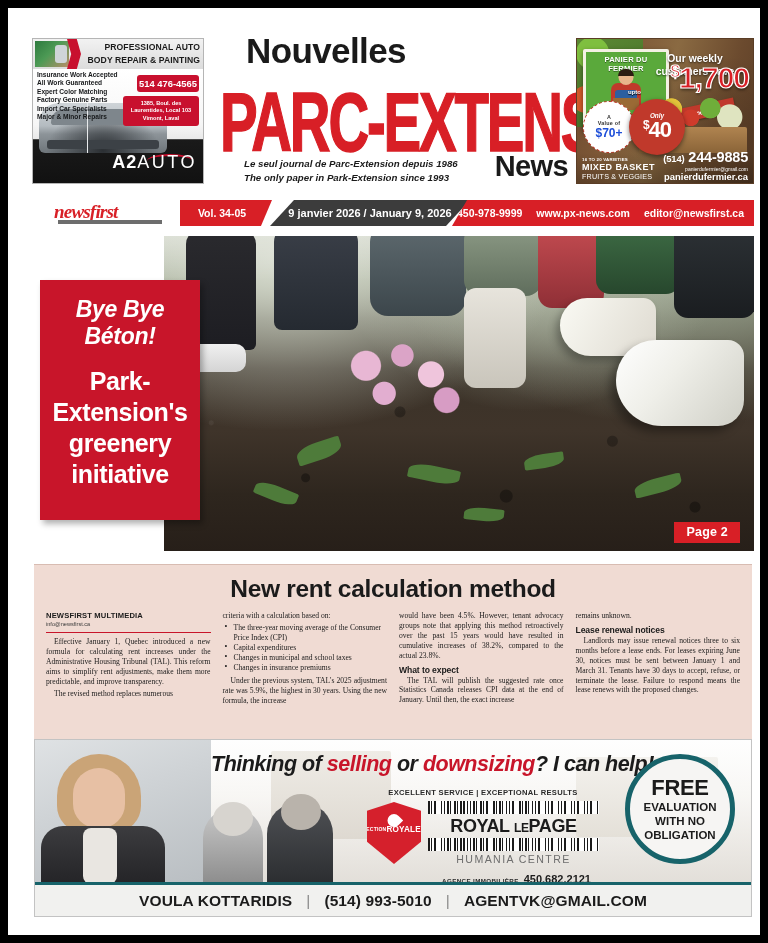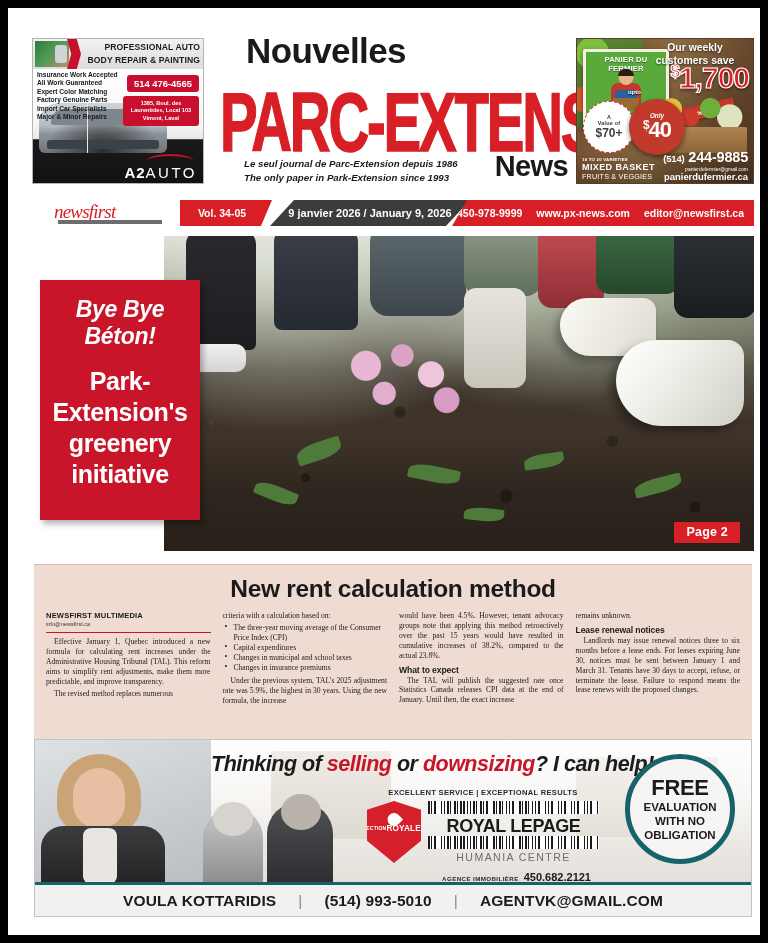--- a/index.html
+++ b/index.html
@@ -74,35 +74,35 @@
   }
   .a2ad-split{
     position:absolute; left:54px; top:34px; width:1px; height:50px; background:#e8eaec;
   }
   .a2ad-feat {
     position: absolute; left: 4px; top: 2px; width: 88px;
     font-size: 6.6px; font-weight: bold; color: #16181a;
     line-height: 8.4px;
   }
   .a2ad-phone {
-    position: absolute; right: 4px; top: 6px; width: 72px; height: 17px;
+    position: absolute; right: 4px; top: 6px; width: 62px; height: 17px;
     background: #c8102e; border-radius: 3px;
     color: #fff; font-size: 9.4px; font-weight: bold;
     display: flex; align-items: center; justify-content: center;
   }
   .a2ad-addr {
     position: absolute; right: 4px; top: 27px; width: 76px; height: 30px;
     background: #c8102e; border-radius: 3px;
     color: #fff; font-size: 5.6px; font-weight: bold;
     display: flex; flex-direction: column; align-items: center; justify-content: center;
     line-height: 7.6px; text-align: center;
   }
   .a2ad-logo {
-    position: absolute; right: 6px; bottom: 4px;
-    color: #fff; font-size: 15px; font-weight: bold; letter-spacing: 1px;
+    position: absolute; right: 6px; bottom: 12px;
+    color: #fff; font-size: 18px; font-weight: bold; letter-spacing: 1px;
   }
   .a2ad-logo .auto { font-weight: 400; letter-spacing: 2.5px; }
   .a2ad-swoosh {
     position: absolute; right: 10px; bottom: 20px; width: 46px; height: 11px;
     border-top: 2px solid #c8102e; border-radius: 46px 46px 0 0 / 14px 14px 0 0;
   }
 
   
   .titleblock {
     position: absolute; left: 186px; top: 0; width: 352px; height: 162px;
@@ -174,21 +174,21 @@
   .pf-farmer .ovr  { position:absolute; left:50%; top:20px; transform:translateX(-50%);
     width:22px;height:19px;border-radius:3px;background:#2c5fa0;}
   .pf-farmer .basket{position:absolute; left:50%; top:28px; transform:translateX(-50%);
     width:26px;height:12px;border-radius:0 0 5px 5px;background:#9a6a35;}
   .pf-sign-sub {
     position: absolute; left: 8px; right: 8px; bottom: 4px; height: 9px;
     background: #c0392b; color: #fff; font-size: 4.6px; font-weight: bold;
     display: flex; align-items: center; justify-content: center; letter-spacing: .3px;
   }
   .pf-weekly {
-    position: absolute; right: 6px; top: 3px; width: 104px;
+    position: absolute; right: 6px; top: 14px; width: 104px;
     text-align: center; color: #fff; font-size: 10.4px; font-weight: bold;
     line-height: 12.6px; text-shadow: 0 1px 2px rgba(0,0,0,.6);
   }
   .pf-amount {
     position: absolute; right: 4px; top: 22px;
     color: #d81f26; font-size: 30px; font-weight: bold; letter-spacing: -1px;
     -webkit-text-stroke: 1.2px #ffffff; text-shadow: 0 2px 3px rgba(0,0,0,.5);
   }
   .pf-amount .cur { font-size: 17px; vertical-align: super; }
   .pf-upto {
@@ -226,21 +226,21 @@
   .pf-badge40 .only { font-size: 6.4px; font-weight: bold; font-style: italic; margin-bottom: -2px;}
   .pf-badge40 .val  { font-size: 22px; font-weight: bold; letter-spacing: -1px; }
   .pf-badge40 .val .cur { font-size: 12px; vertical-align: super; }
   .pf-badge70 {
     position: absolute; left: 6px; bottom: 30px; width: 52px; height: 52px;
     border-radius: 50%; background: #fff; border: 1px dashed #c0392b;
     display: flex; flex-direction: column; align-items: center; justify-content: center;
   }
   .pf-badge70 .a { font-size: 5.4px; font-weight: bold; color: #333; }
   .pf-badge70 .b { font-size: 5.4px; font-weight: bold; color: #333; letter-spacing:.2px;}
-  .pf-badge70 .c { font-size: 12px; font-weight: bold; color: #404040; }
+  .pf-badge70 .c { font-size: 12px; font-weight: bold; color: #1d4ed8; }
   .pf-bottom {
     position: absolute; left: 0; right: 0; bottom: 0; height: 30px;
     background: linear-gradient(rgba(0,0,0,.0), rgba(0,0,0,.25));
   }
   .pf-mixed {
     position: absolute; left: 5px; bottom: 2px; width: 78px; color: #fff;
   }
   .pf-mixed .v1 { font-size: 4.4px; font-weight: bold; letter-spacing: .2px;}
   .pf-mixed .v2 { font-size: 9px; font-weight: bold; letter-spacing: .4px;}
   .pf-mixed .v3 { font-size: 7.2px; font-weight: normal; letter-spacing: .2px;}
@@ -258,21 +258,21 @@
   }
 
   
   .infobar {
     position: absolute; left: 24px; top: 192px; width: 722px; height: 26px;
   }
   .nf-logo {
     position: absolute; left: 22px; top: 1px; width: 118px; height: 24px;
   }
   .nf-logo .word {
-    font-size: 19px; font-weight: normal; font-style: italic; color: #d81f26;
+    font-size: 19px; font-weight: bold; font-style: italic; color: #d81f26;
     letter-spacing: -.8px; font-family: "Liberation Serif", serif;
   }
   .nf-logo .bar {
     position: absolute; left: 4px; bottom: 1px; width: 104px; height: 4px;
     background: #6d6d6d;
   }
   .ib-seg { position: absolute; top: 0; height: 26px;
     display: flex; align-items: center; color: #fff; white-space: nowrap; }
   .ib-vol {
     left: 148px; width: 92px; background: #d81f26;
@@ -527,21 +527,21 @@
   .ba-bars {
     height: 13px;
     background: repeating-linear-gradient(90deg,#1b1b1b 0 1.5px,#fff 1.5px 3px,
                  #1b1b1b 3px 4px,#fff 4px 6.5px);
     margin-bottom: 2px;
   }
   .ba-rl-name {
     font-size: 18px; font-weight: bold; color: #1b1b1b; letter-spacing: -.4px;
     line-height: 20px; text-align: center;
   }
-  .ba-rl-name .le { font-size: 18px; }
+  .ba-rl-name .le { font-size: 12px; }
   .ba-rl-sub {
     text-align: center; font-size: 10.6px; color: #6e6e6e;
     letter-spacing: 1.4px; margin-top: 1px;
   }
   .ba-rl-foot {
     text-align: right; margin-top: 4px; padding-right: 8px;
   }
   .ba-rl-foot .ai { font-size: 6.2px; font-weight: bold; color: #2a2a2a; letter-spacing: .4px;}
   .ba-rl-foot .ph { font-size: 11px; font-weight: bold; color: #1b1b1b; margin-left: 5px;}
   .ba-circle {
@@ -551,21 +551,21 @@
     display: flex; flex-direction: column;
     align-items: center; justify-content: center; text-align: center;
   }
   .ba-circle .c1 { font-size: 22px; font-weight: bold; color: #1b1b1b; letter-spacing: -.3px; line-height: 24px;}
   .ba-circle .c2 { font-size: 11.5px; font-weight: bold; color: #1b1b1b; line-height: 14px;}
   .ba-bottombar {
     position: absolute; left: 0; right: 0; bottom: 0; height: 34px;
     background: #f1f1ef; border-top: 3px solid #17636a;
     display: flex; align-items: center; justify-content: center;
     font-size: 15.5px; font-weight: bold; color: #1b1b1b;
-    letter-spacing: .1px; gap: 22px;
+    letter-spacing: .1px; gap: 14px;
   }
   .ba-bottombar .sep { color: #8a8a8a; font-weight: normal; }
 </style>
 </head>
 <body>
 
 <div class="page">
 
   <div class="masthead">
 

